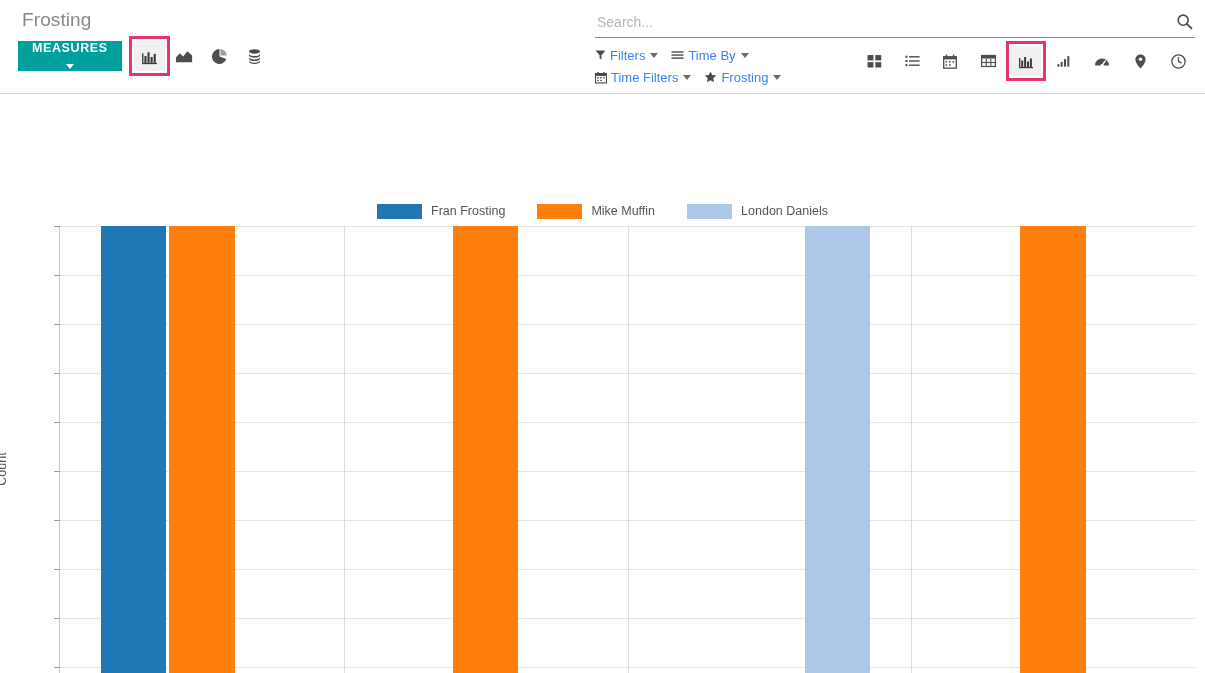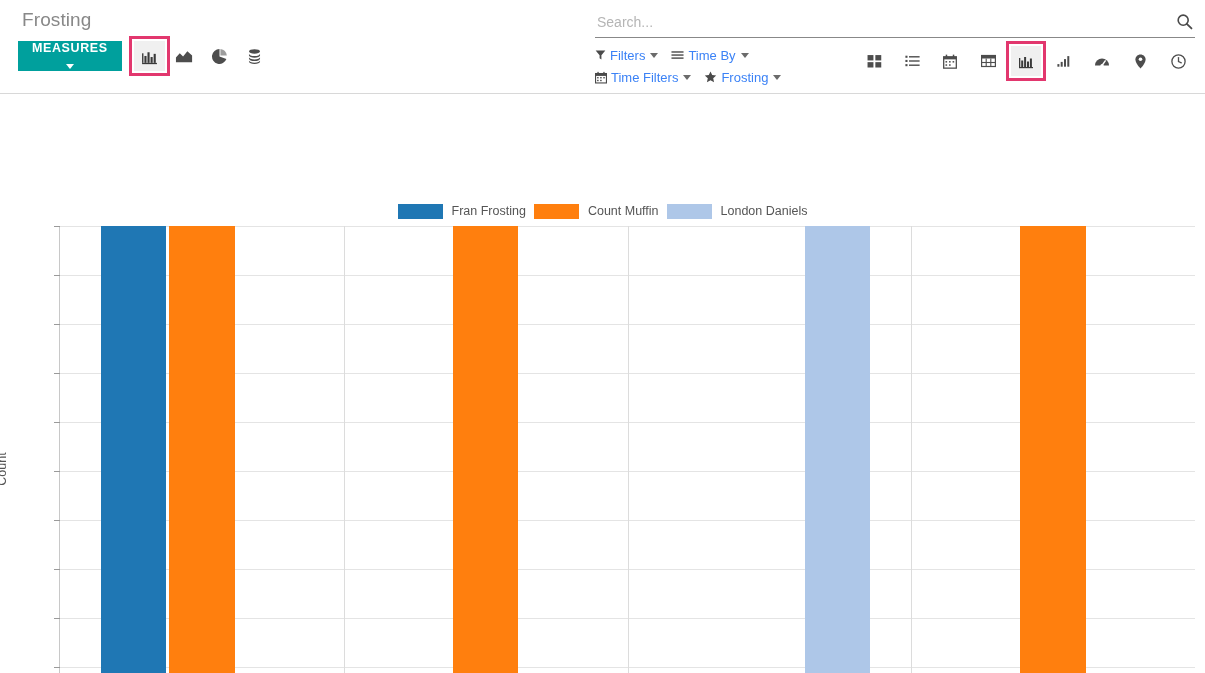--- a/index.html
+++ b/index.html
@@ -171,21 +171,21 @@
     background: #ffffff;
   }
 
   .legend {
     position: absolute;
     top: 108px;
     left: 0; right: 0;
     display: flex;
     justify-content: center;
     align-items: center;
-    gap: 8px;
+    gap: 32px;
     height: 18px;
   }
   .legend-item {
     display: inline-flex;
     align-items: center;
     gap: 9px;
     cursor: pointer;
   }
   .legend-swatch {
     width: 45px; height: 15px;
@@ -505,21 +505,21 @@
 
 <div class="chart-area">
 
   <div class="legend" id="legend">
       <div class="legend-item">
         <span class="legend-swatch" style="background: rgb(31, 119, 180);"></span>
         <span class="legend-label">Fran Frosting</span>
       </div>
       <div class="legend-item">
         <span class="legend-swatch" style="background: rgb(255, 127, 14);"></span>
-        <span class="legend-label">Count Muffin</span>
+        <span class="legend-label">Mike Muffin</span>
       </div>
       <div class="legend-item">
         <span class="legend-swatch" style="background: rgb(174, 199, 232);"></span>
         <span class="legend-label">London Daniels</span>
       </div>
     </div>
 
   <div class="plot" id="plot">
     <div class="y-axis-line"></div>
   <div class="grid-line" style="top: 441px;"></div>

